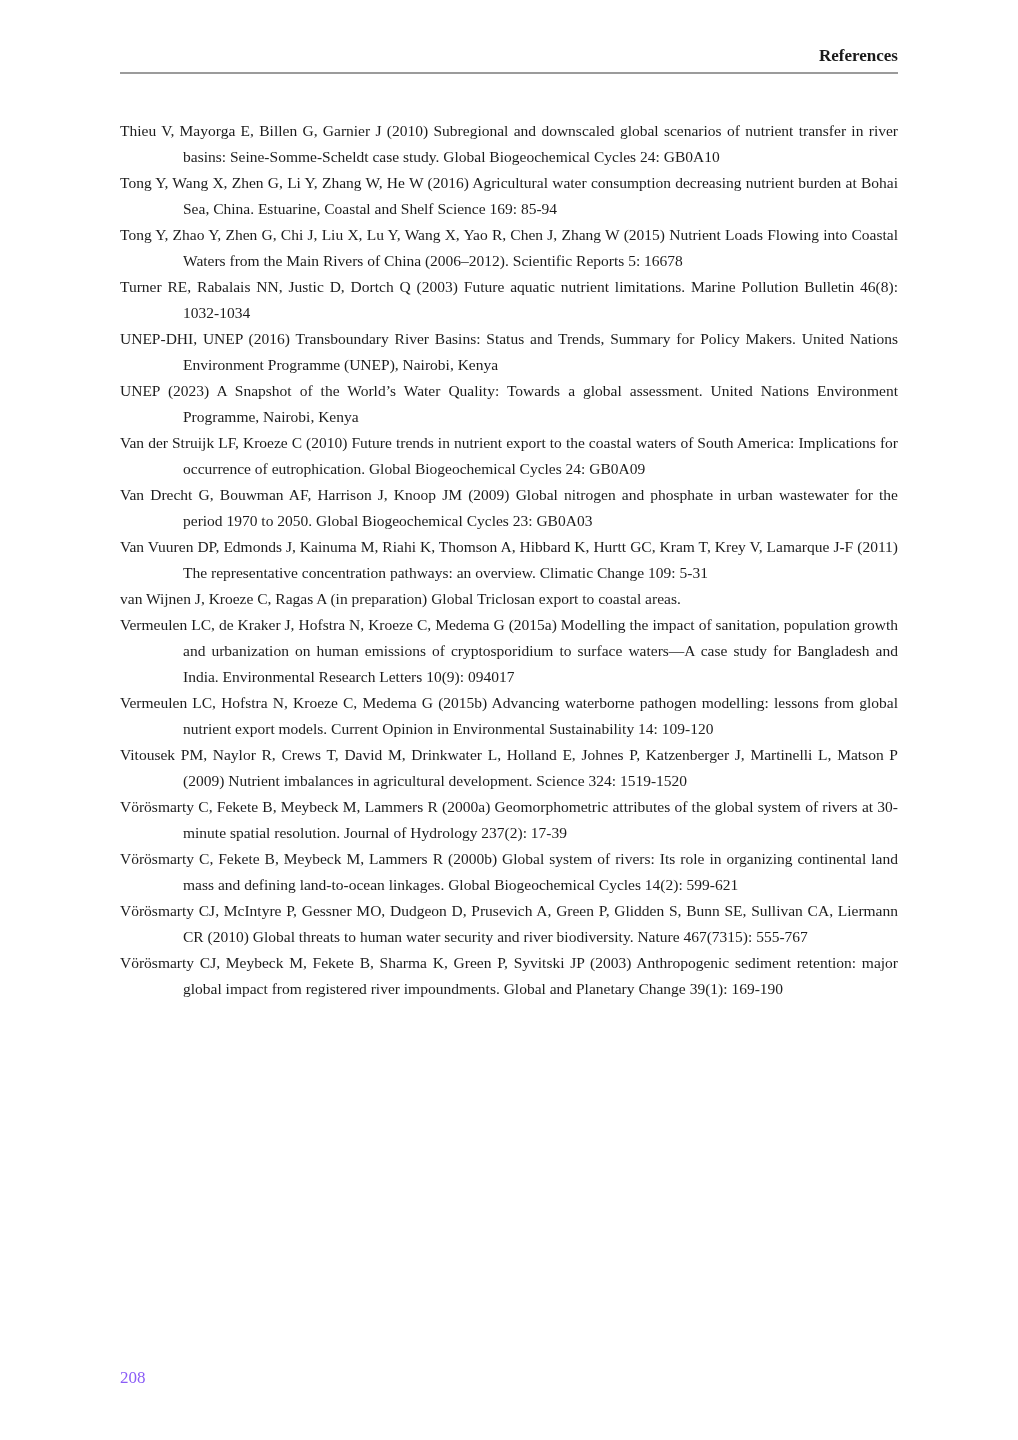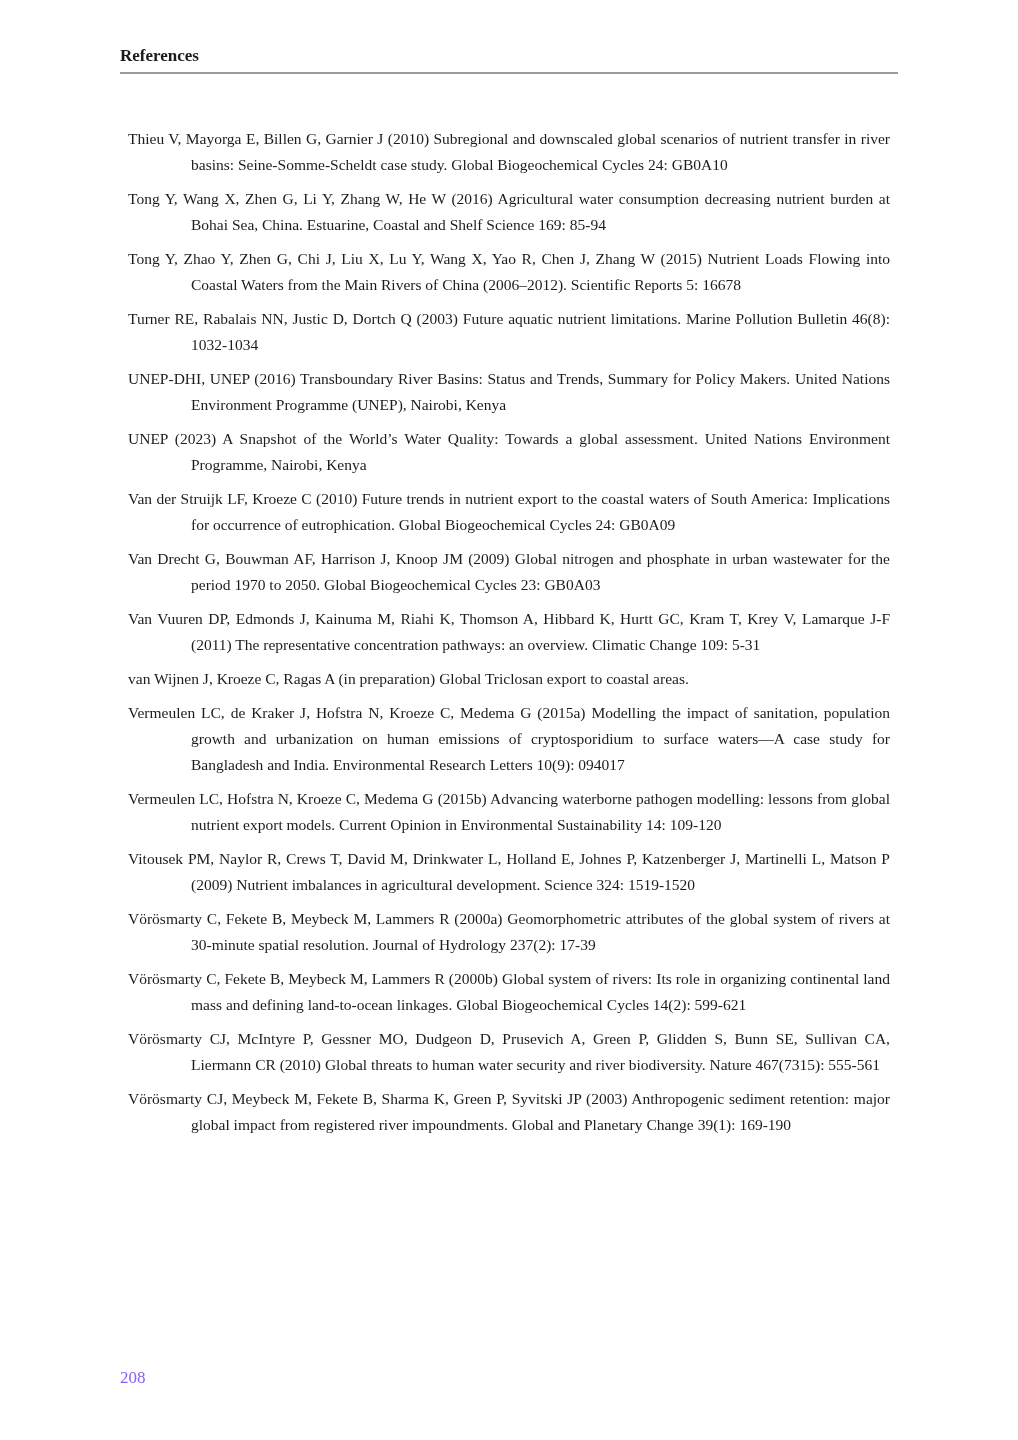--- a/index.html
+++ b/index.html
@@ -18,20 +18,21 @@
   .page {
     position: absolute;
     inset: 0;
     background: #ffffff;
   }
   .page-header {
     position: absolute;
     left: 120px;
     top: 46px;
     width: 778px;
+    text-align: right;
   }
   .section-title {
     font-size: 17px;
     font-weight: bold;
     color: #1a1a1a;
     line-height: 20px;
   }
   .header-rule {
     margin-top: 6px;
     height: 0;
@@ -41,21 +42,21 @@
   .refs {
     position: absolute;
     left: 120px;
     top: 118px;
     width: 778px;
     font-size: 15.5px;
     line-height: 26px;
     text-align: justify;
   }
   .ref {
-    margin: 8px;
+    margin: 0;
     padding-left: 63px;
     text-indent: -63px;
   }
   .page-footer {
     position: absolute;
     left: 120px;
     top: 1368px;
     font-size: 17px;
     color: #8b5cf6;
   }
@@ -79,21 +80,21 @@
       <p class="ref">UNEP (2023) A Snapshot of the World’s Water Quality: Towards a global assessment. United Nations Environment Programme, Nairobi, Kenya</p>
       <p class="ref">Van der Struijk LF, Kroeze C (2010) Future trends in nutrient export to the coastal waters of South America: Implications for occurrence of eutrophication. Global Biogeochemical Cycles 24: GB0A09</p>
       <p class="ref">Van Drecht G, Bouwman AF, Harrison J, Knoop JM (2009) Global nitrogen and phosphate in urban wastewater for the period 1970 to 2050. Global Biogeochemical Cycles 23: GB0A03</p>
       <p class="ref">Van Vuuren DP, Edmonds J, Kainuma M, Riahi K, Thomson A, Hibbard K, Hurtt GC, Kram T, Krey V, Lamarque J-F (2011) The representative concentration pathways: an overview. Climatic Change 109: 5-31</p>
       <p class="ref">van Wijnen J, Kroeze C, Ragas A (in preparation) Global Triclosan export to coastal areas.</p>
       <p class="ref">Vermeulen LC, de Kraker J, Hofstra N, Kroeze C, Medema G (2015a) Modelling the impact of sanitation, population growth and urbanization on human emissions of cryptosporidium to surface waters—A case study for Bangladesh and India. Environmental Research Letters 10(9): 094017</p>
       <p class="ref">Vermeulen LC, Hofstra N, Kroeze C, Medema G (2015b) Advancing waterborne pathogen modelling: lessons from global nutrient export models. Current Opinion in Environmental Sustainability 14: 109-120</p>
       <p class="ref">Vitousek PM, Naylor R, Crews T, David M, Drinkwater L, Holland E, Johnes P, Katzenberger J, Martinelli L, Matson P (2009) Nutrient imbalances in agricultural development. Science 324: 1519-1520</p>
       <p class="ref">Vörösmarty C, Fekete B, Meybeck M, Lammers R (2000a) Geomorphometric attributes of the global system of rivers at 30-minute spatial resolution. Journal of Hydrology 237(2): 17-39</p>
       <p class="ref">Vörösmarty C, Fekete B, Meybeck M, Lammers R (2000b) Global system of rivers: Its role in organizing continental land mass and defining land-to-ocean linkages. Global Biogeochemical Cycles 14(2): 599-621</p>
-      <p class="ref">Vörösmarty CJ, McIntyre P, Gessner MO, Dudgeon D, Prusevich A, Green P, Glidden S, Bunn SE, Sullivan CA, Liermann CR (2010) Global threats to human water security and river biodiversity. Nature 467(7315): 555-561</p>
+      <p class="ref">Vörösmarty CJ, McIntyre P, Gessner MO, Dudgeon D, Prusevich A, Green P, Glidden S, Bunn SE, Sullivan CA, Liermann CR (2010) Global threats to human water security and river biodiversity. Nature 467(7315): 555-767</p>
       <p class="ref">Vörösmarty CJ, Meybeck M, Fekete B, Sharma K, Green P, Syvitski JP (2003) Anthropogenic sediment retention: major global impact from registered river impoundments. Global and Planetary Change 39(1): 169-190</p>
     </div>
 
   <div class="page-footer">
     <span>208</span>
   </div>
 
 </div>
 
 </body></html>

